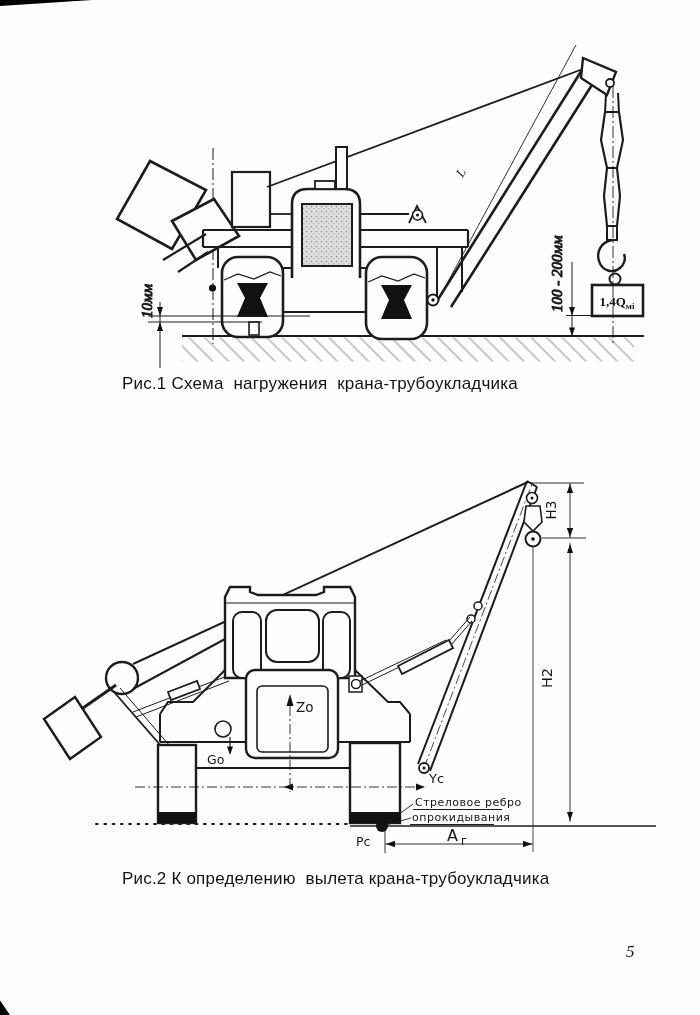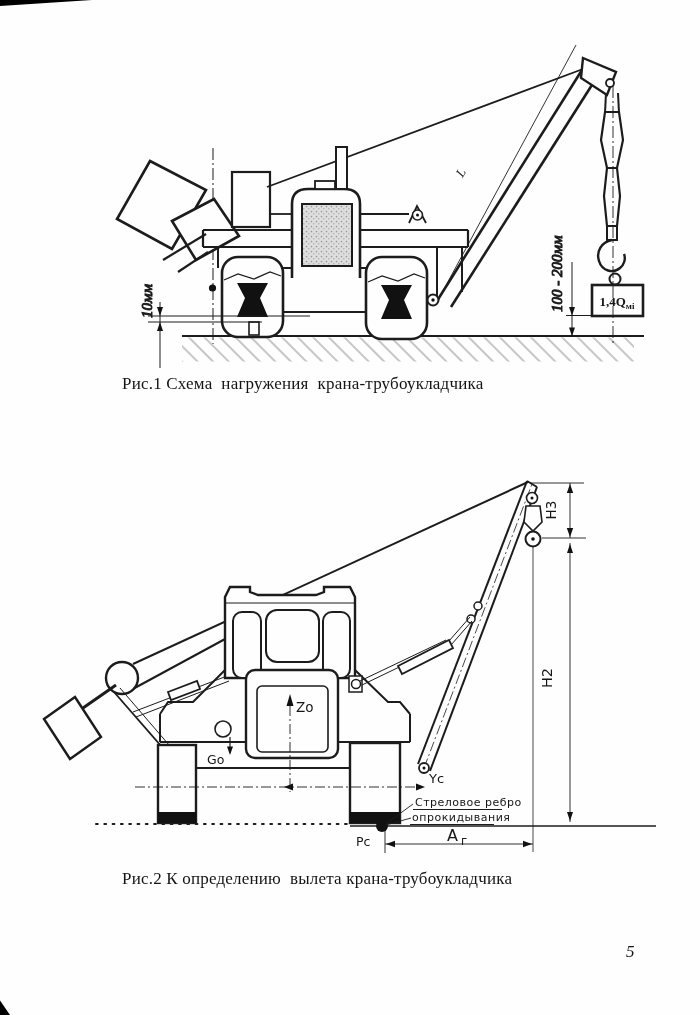--- a/index.html
+++ b/index.html
@@ -3,21 +3,21 @@
 <meta charset="utf-8">
 <style>
   html,body{margin:0;padding:0;}
   body{
     width:700px;height:1015px;position:relative;background:#fefefe;
     font-family:"Liberation Serif", serif;color:#191919;overflow:hidden;
   }
   .fig{position:absolute;}
   svg{display:block;}
   .caption{
-    position:absolute;font-family:Liberation Serif, serif;font-size:17px;
+    position:absolute;font-family:Liberation Sans, sans-serif;font-size:17px;
     color:#141414;white-space:pre;letter-spacing:.2px;
   }
   .page-num{
     position:absolute;left:626px;top:942px;font-family:"Liberation Serif",serif;
     font-style:italic;font-size:17px;color:#141414;
   }
   .artifact{position:absolute;background:#000;}
   #art-top{left:0;top:0;width:92px;height:6px;clip-path:polygon(0 0,100% 0,0 100%);}
   #art-bottom{left:0;top:997px;width:10px;height:18px;clip-path:polygon(0 100%,100% 100%,0 20%);}
   text{fill:#161616;}

